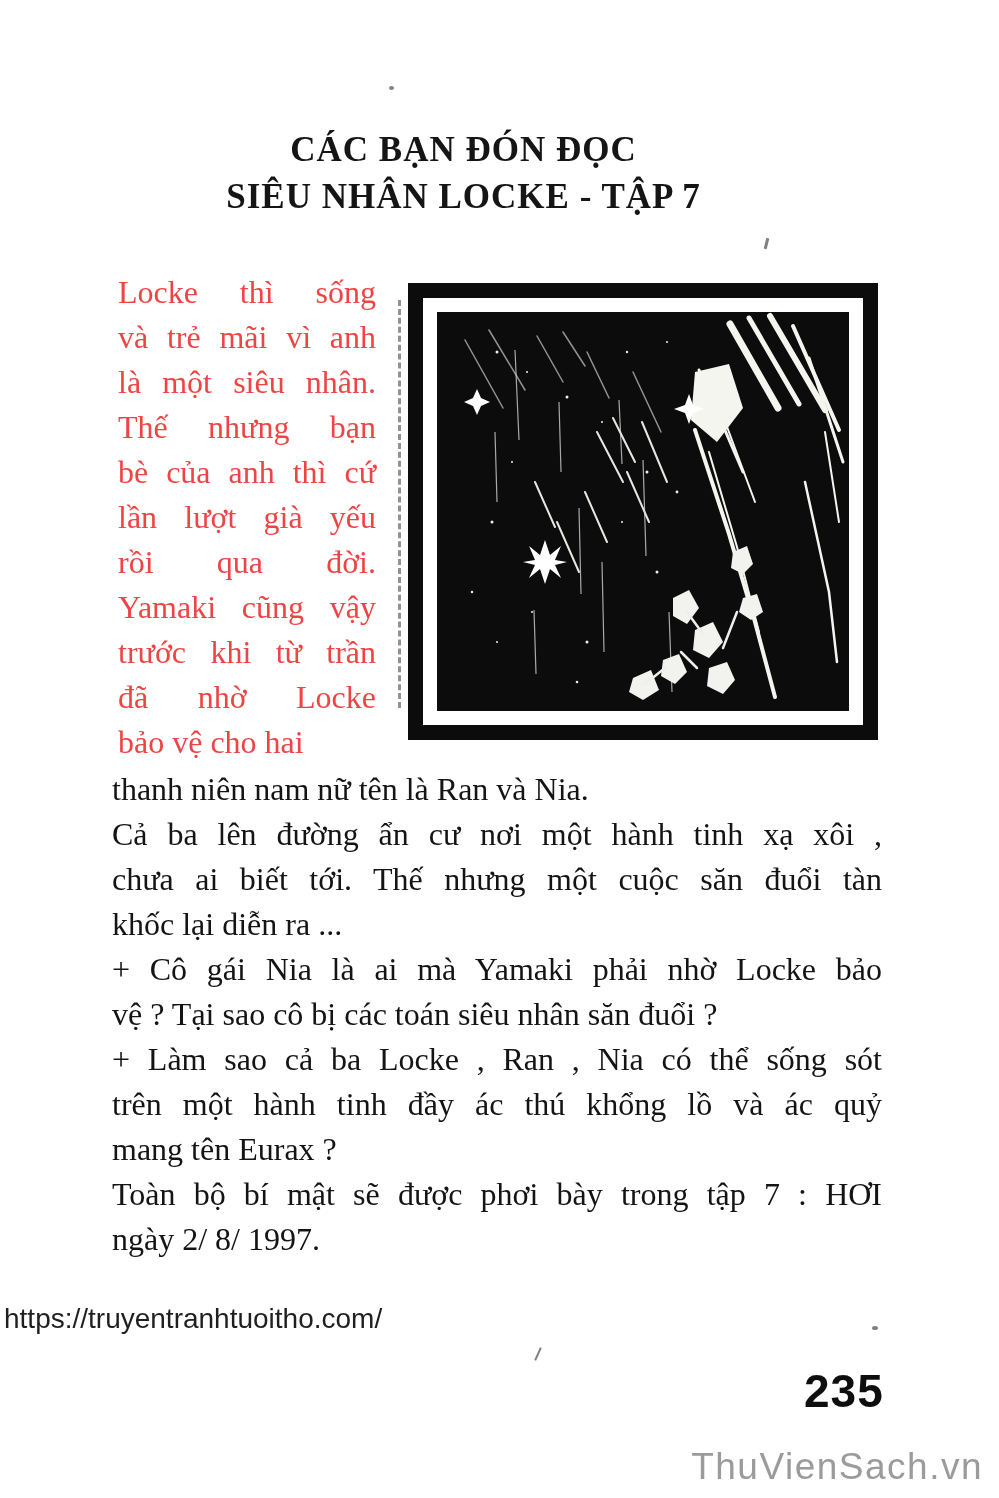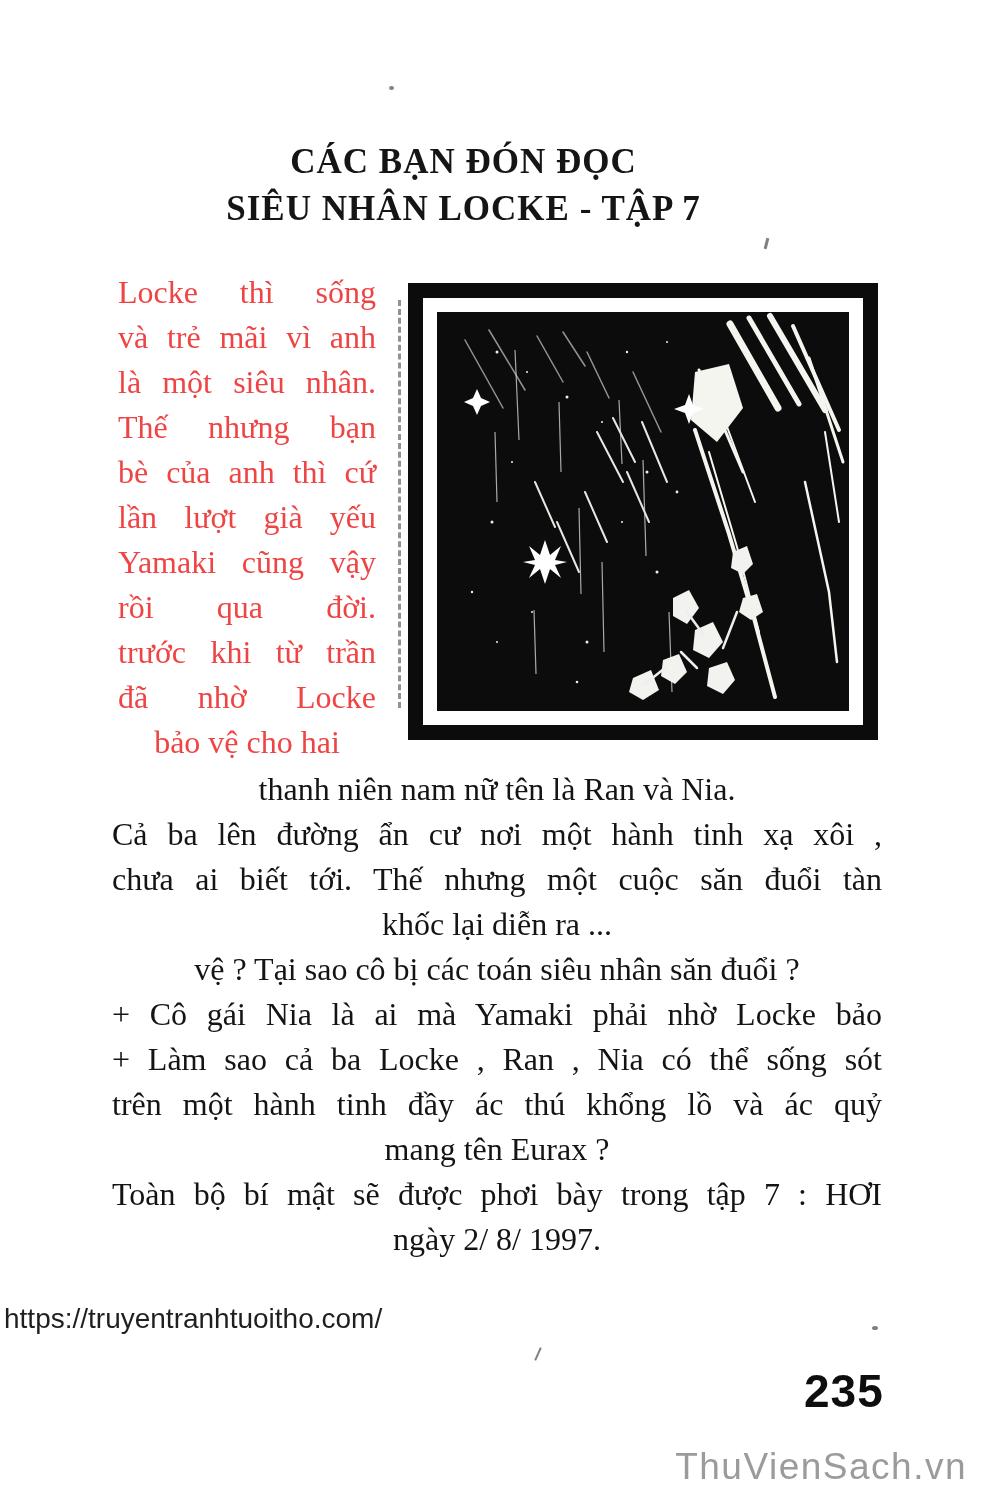--- a/index.html
+++ b/index.html
@@ -7,41 +7,41 @@
     position:relative;
     width:999px;height:1498px;
     margin:0 auto;
     background:#ffffff;
     overflow:hidden;
     font-family:"Liberation Serif", serif;
     color:#161616;
   }
   
   .title-block{
-    position:absolute;left:0;top:138px;width:927px;
+    position:absolute;left:0;top:126px;width:927px;
     text-align:center;
     font-weight:bold;
     font-size:35px;
     line-height:47px;
     letter-spacing:1px;
     color:#151515;
   }
   
   .left-col{
     position:absolute;left:118px;top:270px;width:258px;
     font-size:32px;line-height:45px;
     color:#ef4444;
   }
   
   .body-text{
     position:absolute;left:112px;top:767px;width:770px;
     font-size:32px;line-height:45px;
     color:#141414;
   }
-  .tline{white-space:normal;text-align:center;}
+  .tline{white-space:normal;text-align:left;}
   .tline.fill{
     text-align:justify;
     text-align-last:justify;
     -moz-text-align-last:justify;
   }
   
   .illo{
     position:absolute;left:408px;top:283px;
     width:470px;height:457px;
     margin:0;box-sizing:border-box;
@@ -61,21 +61,21 @@
     font-size:28px;color:#1f1f1f;
     text-decoration:none;
   }
   .page-num{
     position:absolute;left:804px;top:1364px;
     font-family:"Liberation Sans", sans-serif;
     font-weight:bold;font-size:46px;color:#0e0e0e;
     letter-spacing:1px;
   }
   .watermark{
-    position:absolute;right:32px;top:1446px;
+    position:absolute;right:16px;top:1446px;
     font-family:"Liberation Sans", sans-serif;
     font-size:37px;color:#9b9b9b;
     letter-spacing:1.5px;
   }
   
   .artifact{position:absolute;background:#3c3c3c;opacity:.65;}
   .a1{left:389px;top:86px;width:5px;height:4px;border-radius:50%;}
   .a2{left:765px;top:238px;width:3px;height:11px;transform:rotate(14deg);}
   .a3{left:872px;top:1326px;width:6px;height:4px;border-radius:50%;}
   .a4{left:537px;top:1347px;width:2px;height:14px;transform:rotate(24deg);}
@@ -90,22 +90,22 @@
     <div>SIÊU NHÂN LOCKE - TẬP 7</div>
   </div>
 
   <div class="left-col">
       <div class="tline fill">Locke thì sống</div>
       <div class="tline fill">và trẻ mãi vì anh</div>
       <div class="tline fill">là một siêu nhân.</div>
       <div class="tline fill">Thế nhưng bạn</div>
       <div class="tline fill">bè của anh thì cứ</div>
       <div class="tline fill">lần lượt già yếu</div>
+      <div class="tline fill">rồi qua đời.</div>
       <div class="tline fill">Yamaki cũng vậy</div>
-      <div class="tline fill">rồi qua đời.</div>
       <div class="tline fill">trước khi từ trần</div>
       <div class="tline fill">đã nhờ Locke</div>
       <div class="tline">bảo vệ cho hai</div>
     </div>
 
   <figure class="illo">
     <svg viewBox="0 0 412 399" xmlns="http://www.w3.org/2000/svg">
       <rect width="412" height="399" fill="#0c0c0c"></rect>
 
       <g stroke="#cccccc" stroke-width="1.5" opacity="0.7" fill="none" stroke-linecap="round">
@@ -196,22 +196,22 @@
       </g>
     </svg>
   </figure>
   <div class="frame-ticks"></div>
 
   <div class="body-text">
       <div class="tline">thanh niên nam nữ tên là Ran và Nia.</div>
       <div class="tline fill">Cả ba lên đường ẩn cư nơi một hành tinh xạ xôi ,</div>
       <div class="tline fill">chưa ai biết tới. Thế nhưng một cuộc săn đuổi tàn</div>
       <div class="tline">khốc lại diễn ra ...</div>
+      <div class="tline fill">+ Cô gái Nia là ai mà Yamaki phải nhờ Locke bảo</div>
       <div class="tline">vệ ? Tại sao cô bị các toán siêu nhân săn đuổi ?</div>
-      <div class="tline fill">+ Cô gái Nia là ai mà Yamaki phải nhờ Locke bảo</div>
       <div class="tline fill">+ Làm sao cả ba Locke , Ran , Nia có thể sống sót</div>
       <div class="tline fill">trên một hành tinh đầy ác thú khổng lồ và ác quỷ</div>
       <div class="tline">mang tên Eurax ?</div>
       <div class="tline fill">Toàn bộ bí mật sẽ được phơi bày trong tập 7 : HƠI</div>
       <div class="tline">ngày 2/ 8/ 1997.</div>
     </div>
 
   <div class="url">https://truyentranhtuoitho.com/</div>
   <div class="page-num">235</div>
   <div class="watermark">ThuVienSach.vn</div>

